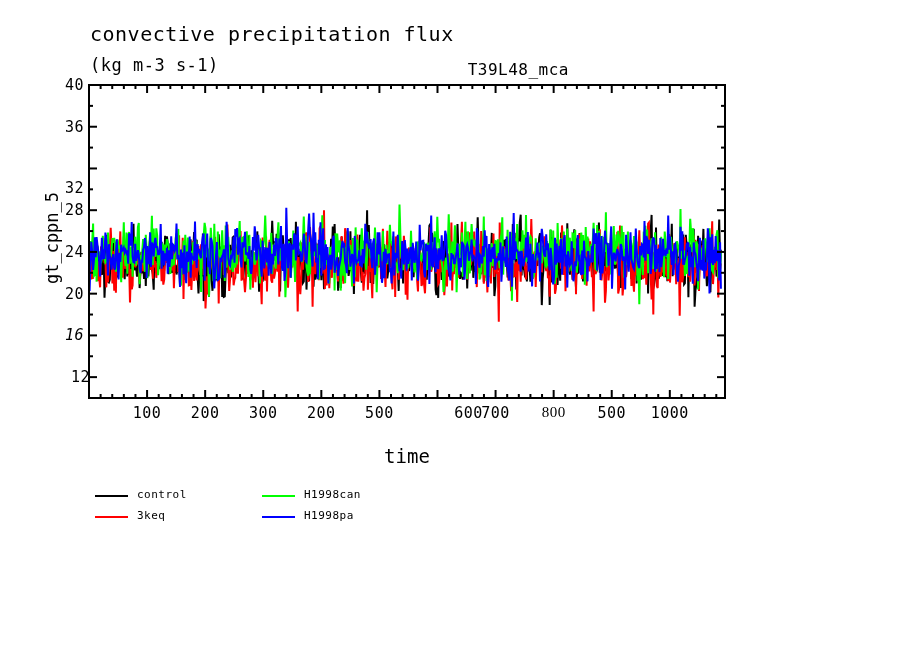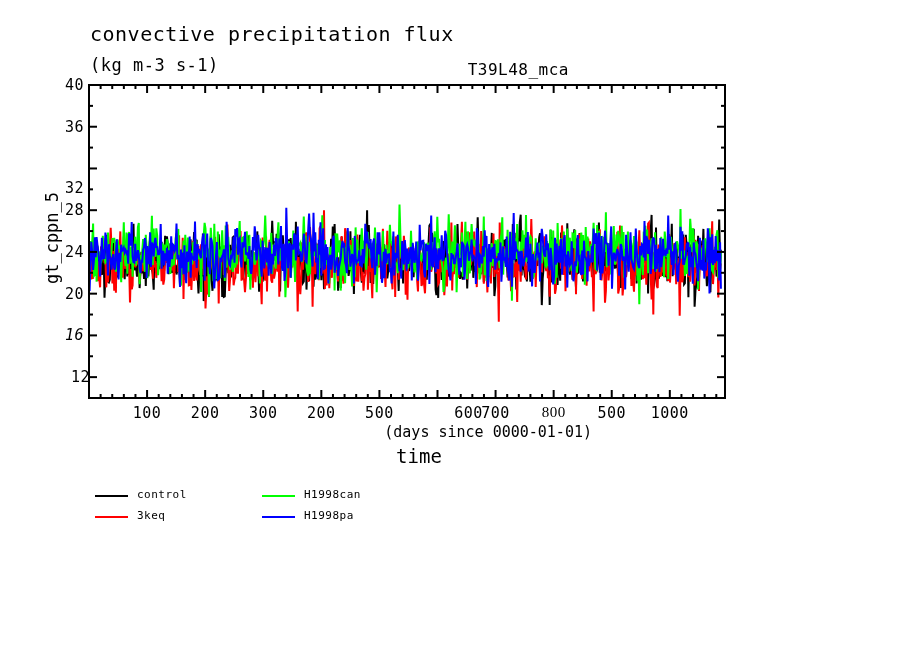--- a/index.html
+++ b/index.html
@@ -7,21 +7,21 @@
     position:relative;width:748px;height:654px;background:#ffffff;
     font-family:"DejaVu Sans Mono", monospace;color:#000000;overflow:hidden;
   }
   .abs{position:absolute;white-space:pre;}
   #title{left:90px;top:22px;font-size:20px;letter-spacing:0.5px;}
   #subtitle{left:90px;top:55px;font-size:17px;letter-spacing:0.5px;}
   #run-id{right:179px;top:60px;font-size:16px;letter-spacing:0.5px;}
   #ylabel{left:52px;top:238px;font-size:17px;transform:translate(-50%,-50%) rotate(-90deg);transform-origin:center;}
   #scale-note{left:14px;top:413px;font-size:15px;}
   #days-note{right:156px;top:423px;font-size:15px;}
-  #xlabel{left:419px;top:445px;font-size:19px;transform:translateX(-50%);}
+  #xlabel{left:407px;top:445px;font-size:19px;transform:translateX(-50%);}
   .ytick-label{position:absolute;font-size:15px;text-align:right;width:30px;transform:translateY(-50%);letter-spacing:0.5px;}
   .xtick-label{position:absolute;font-size:15px;transform:translateX(-50%);letter-spacing:0.5px;}
   #legend{position:absolute;left:0;top:0;width:904px;height:0;}
   .legend-item{position:absolute;height:16px;}
   .legend-line{position:absolute;left:0;top:7px;width:33px;height:2px;}
   .legend-label{position:absolute;left:42px;top:0;font-size:11px;letter-spacing:0.5px;white-space:pre;}
   svg{position:absolute;left:0;top:0;}
 </style>
 </head>
 <body>
@@ -176,21 +176,20 @@
       <line x1="725" y1="231.06666666666666" x2="721" y2="231.06666666666666" stroke="#000" stroke-width="2"></line>
       <line x1="89" y1="189.33333333333331" x2="93" y2="189.33333333333331" stroke="#000" stroke-width="2"></line>
       <line x1="725" y1="189.33333333333331" x2="721" y2="189.33333333333331" stroke="#000" stroke-width="2"></line>
       <line x1="89" y1="147.6" x2="93" y2="147.6" stroke="#000" stroke-width="2"></line>
       <line x1="725" y1="147.6" x2="721" y2="147.6" stroke="#000" stroke-width="2"></line>
       <line x1="89" y1="105.86666666666667" x2="93" y2="105.86666666666667" stroke="#000" stroke-width="2"></line>
       <line x1="725" y1="105.86666666666667" x2="721" y2="105.86666666666667" stroke="#000" stroke-width="2"></line>
     </svg>
 
   <div class="abs" id="ylabel">gt_cppn_5</div>
-  <div class="abs" id="days-note">(days since 0000-01-01)</div>
   <div class="abs" id="xlabel">time</div>
 
   <div id="tick-labels">
       <div class="ytick-label" style="left: 60px; top: 377.133px;">12</div>
       <div class="ytick-label" style="left: 54px; top: 335.4px; font-style: italic;">16</div>
       <div class="ytick-label" style="left: 54px; top: 293.667px;">20</div>
       <div class="ytick-label" style="left: 54px; top: 251.933px;">24</div>
       <div class="ytick-label" style="left: 54px; top: 210.2px;">28</div>
       <div class="ytick-label" style="left: 54px; top: 168.467px; margin-top: 20px;">32</div>
       <div class="ytick-label" style="left: 54px; top: 126.733px;">36</div>

